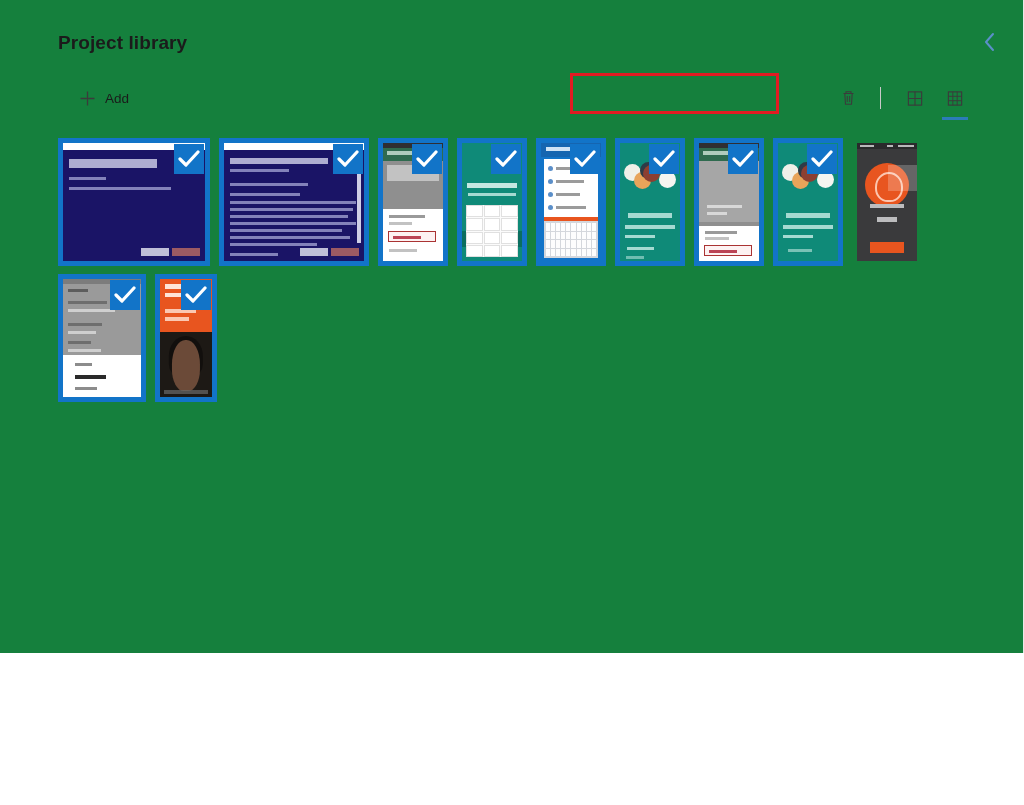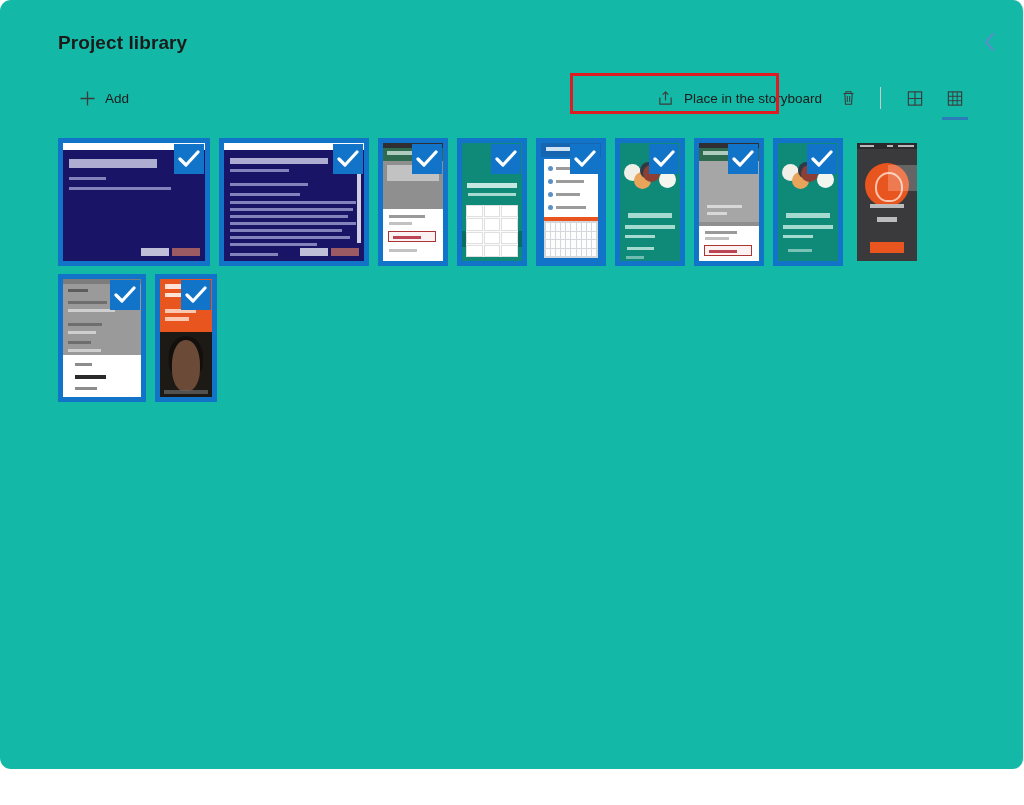--- a/index.html
+++ b/index.html
@@ -8,24 +8,23 @@
     width: 1024px;
     height: 805px;
     background: #ffffff;
     font-family: "Liberation Sans", sans-serif;
     overflow: hidden;
   }
 
   #app {
     position: relative;
     width: 1024px;
-    height: 769px;
-    background: #14b8a6;
+    height: 653px;
+    background: #15803d;
     border-right: 1px solid #e8e8e8;
-    border-radius: 11px;
   }
 
   
   .header {
     position: absolute;
     top: 0; left: 0; right: 0;
     height: 70px;
   }
 
   .page-title {
@@ -458,30 +457,20 @@
           <svg width="17" height="17" viewBox="0 0 17 17">
             <path d="M8.5 1.5 V15.5 M1.5 8.5 H15.5" stroke="#3b3b3b" stroke-width="1.3"></path>
           </svg>
         </span>
         <span class="lbl">Add</span>
       </button>
     </div>
 
     <div class="tb-right">
 
-      <button class="tb-btn">
-        <span class="icon-box">
-          <svg width="17" height="17" viewBox="0 0 18 18">
-            <path d="M3 8 V15 H15 V8" stroke="#3b3b3b" stroke-width="1.2" fill="none"></path>
-            <path d="M9 11 V2" stroke="#3b3b3b" stroke-width="1.2"></path>
-            <path d="M6 5 L9 2 L12 5" stroke="#3b3b3b" stroke-width="1.2" fill="none" stroke-linejoin="round"></path>
-          </svg>
-        </span>
-        <span class="lbl">Place in the storyboard</span>
-      </button>
 
       <button class="tb-icon-btn">
         <span class="icon-box">
           <svg width="17" height="18" viewBox="0 0 17 18">
             <path d="M3.5 4.5 H13.5 M6 4.5 V2.8 H11 V4.5" stroke="#3b3b3b" stroke-width="1.1" fill="none"></path>
             <path d="M4.8 4.5 L5.5 15.2 H11.5 L12.2 4.5" stroke="#3b3b3b" stroke-width="1.1" fill="none"></path>
             <path d="M7.3 7 V13 M9.7 7 V13" stroke="#3b3b3b" stroke-width="1"></path>
           </svg>
         </span>
       </button>

